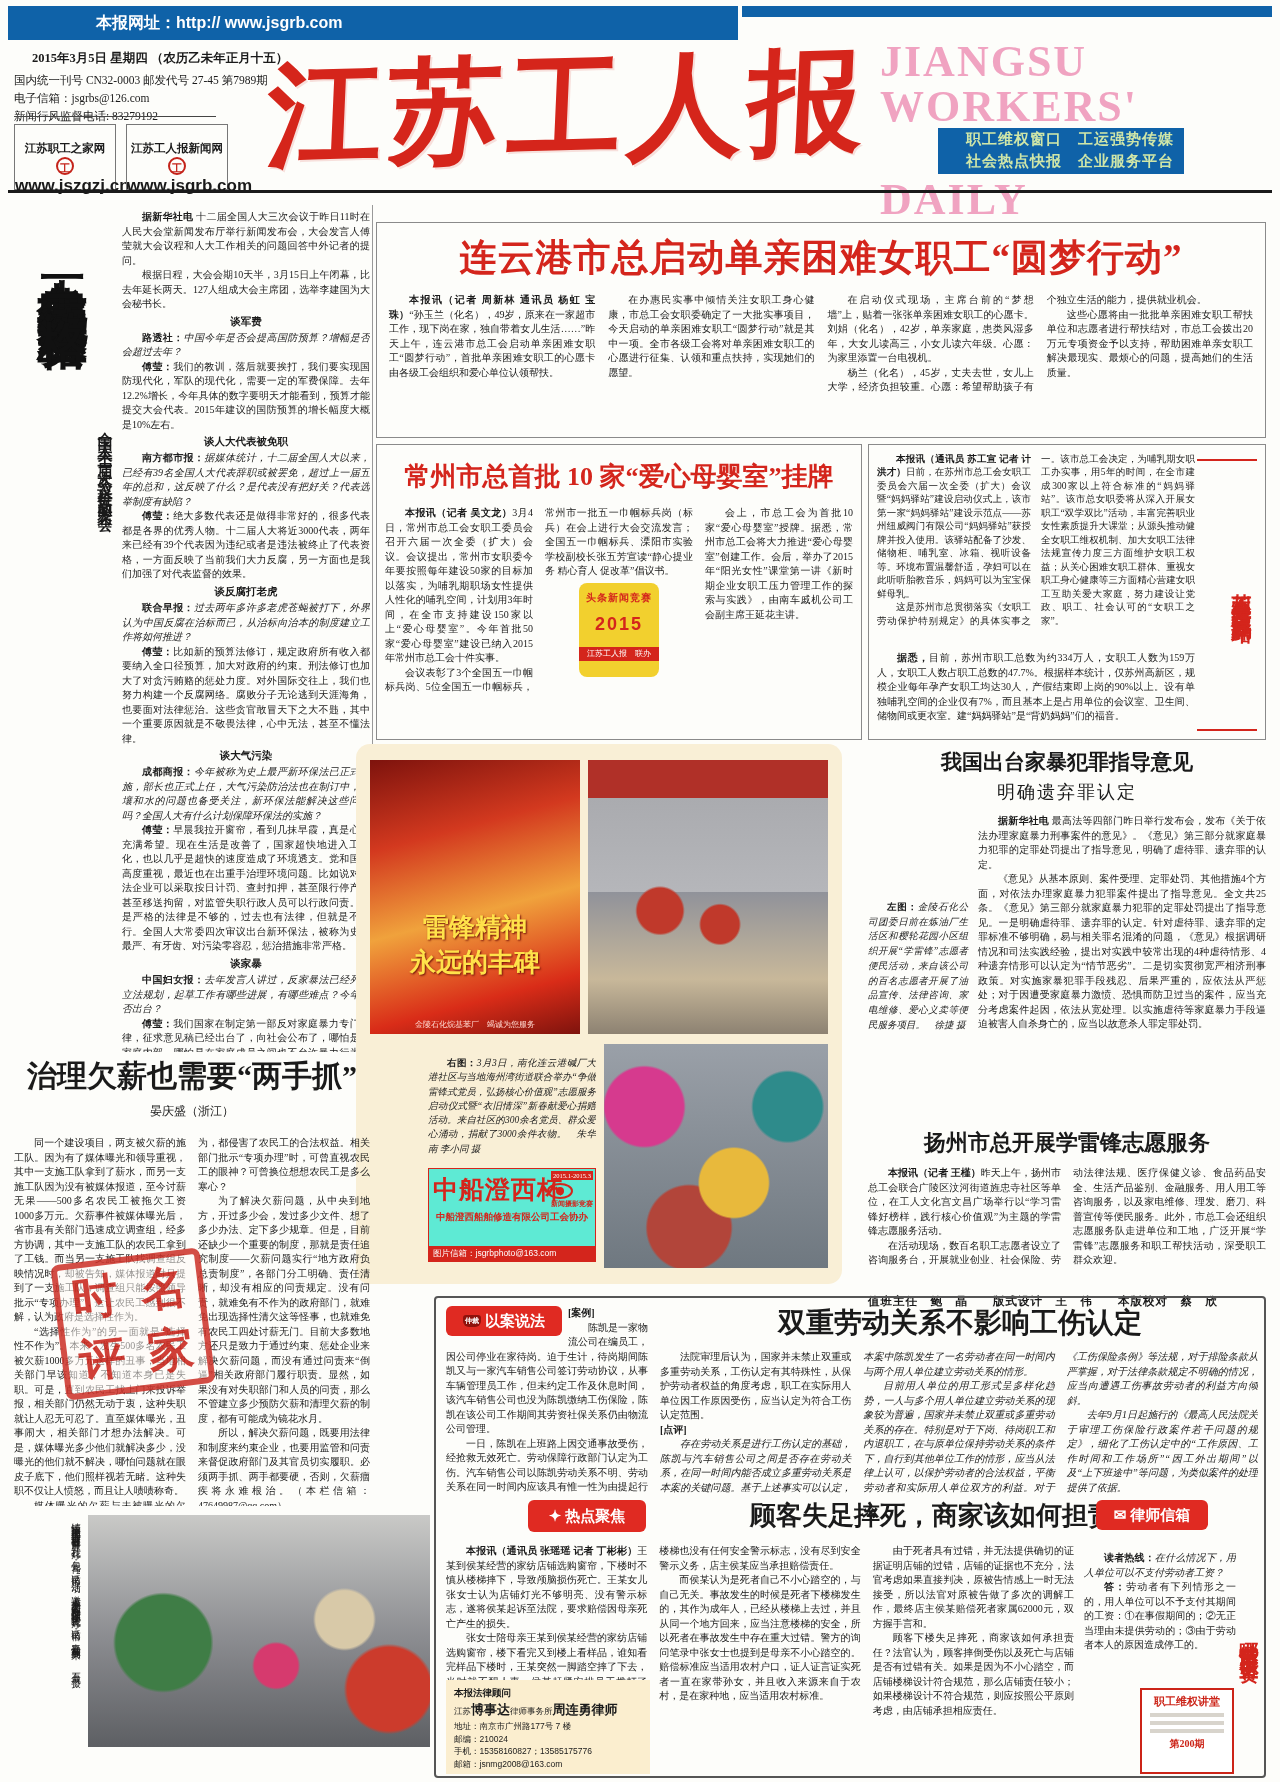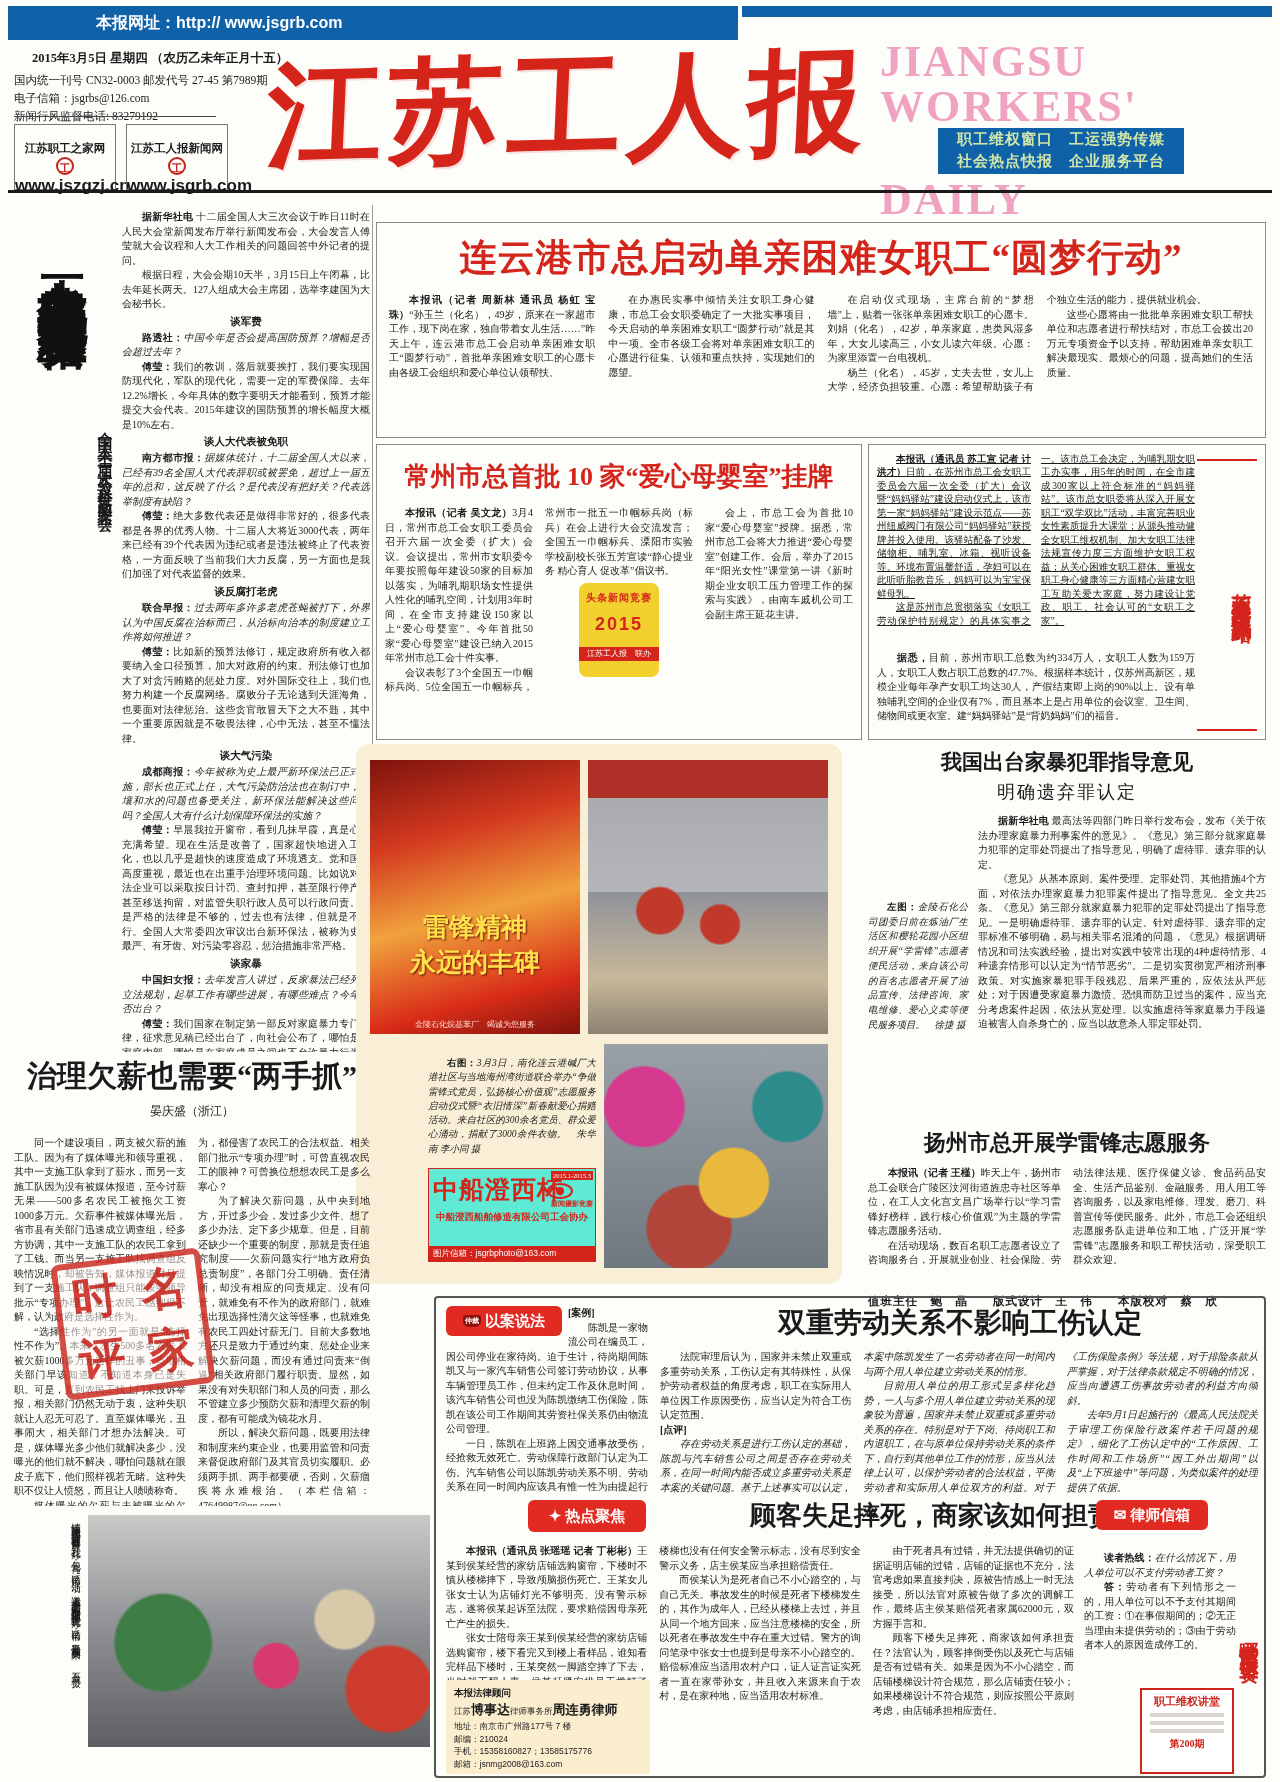--- a/index.html
+++ b/index.html
@@ -19,21 +19,21 @@
   .site-box .t{font-size:11.5px;font-weight:bold;}
   .logo{display:inline-block;width:18px;height:18px;border:2px solid #c4231a;border-radius:50%;
         color:#c4231a;font-size:11px;line-height:18px;font-weight:bold;margin:1px 0;}
   .site-box .u{font-size:17px;font-weight:bold;font-family:"Liberation Sans",sans-serif;}
   .masthead{position:absolute;left:268px;top:34px;width:610px;height:152px;color:#d5251b;
             font-size:114px;font-weight:900;white-space:nowrap;letter-spacing:6px;line-height:150px;
             transform:skewX(-4deg) rotate(-1.5deg);text-shadow:2px 2px 0 #d5251b22;}
   .en-title{position:absolute;left:880px;top:40px;width:330px;color:#f0a3c1;font-weight:bold;
             font-size:44px;line-height:1.02;letter-spacing:2px;}
   .slogan-box{position:absolute;left:938px;top:128px;width:246px;height:46px;background:#0f62a8;
-              color:#cfe6a8;font-size:15px;font-weight:bold;text-align:center;line-height:22px;letter-spacing:1px;}
+              color:#cfe6a8;font-size:15px;font-weight:bold;line-height:22px;letter-spacing:1px;padding-left:28px;}
   .hdr-rule{position:absolute;left:8px;top:190px;width:1264px;border-top:3px solid #1a1a1a;}
   
   .para{margin:0;text-indent:2em;}
   .jtxt{font-size:10px;line-height:1.45;text-align:justify;}
   .para.sec{text-indent:0;text-align:center;font-weight:bold;font-size:10.5px;margin:2px 0;}
   .para.q{font-style:italic;color:#222;}
   .para.kaiti{font-style:italic;}
   .para.label{text-indent:0;font-weight:bold;}
   b{font-weight:bold;font-style:normal;}
   .vert{writing-mode:vertical-rl;}
@@ -53,21 +53,21 @@
   .cols-2{column-count:2;column-gap:12px;}
   .art-cz{position:absolute;left:376px;top:444px;width:486px;height:296px;padding:4px 8px;overflow:hidden;}
   .art-cz .red-head{font-size:26px;margin:10px 0 12px 0;}
   .badge-toutiao{width:80px;height:94px;background:#f2d02e;border-radius:8px;margin:4px auto;
                  text-align:center;font-family:"Liberation Sans",sans-serif;overflow:hidden;}
   .badge-toutiao .arc{color:#d4251c;font-size:10px;font-weight:bold;padding-top:8px;letter-spacing:1px;}
   .badge-toutiao .yr{color:#d4251c;font-size:18px;font-weight:900;letter-spacing:2px;margin-top:6px;}
   .badge-toutiao .ft{margin-top:10px;background:#d4251c;color:#fff;font-size:8px;line-height:14px;}
   .art-sz{position:absolute;left:868px;top:444px;width:398px;height:296px;overflow:hidden;}
   .sz-cols{position:absolute;left:8px;top:8px;width:318px;height:194px;overflow:hidden;}
-  .sz-cols .inner{column-count:2;column-gap:10px;font-size:9.5px;line-height:1.42;text-align:justify;text-decoration:underline;}
+  .sz-cols .inner{column-count:2;column-gap:10px;font-size:9.5px;line-height:1.42;text-align:justify;}
   .sz-vert{position:absolute;right:8px;top:14px;width:60px;height:272px;color:#d4251c;font-weight:900;
            font-size:20px;letter-spacing:2px;line-height:30px;text-align:center;
            border-top:2px solid #d4251c;border-bottom:2px solid #d4251c;}
   .sz-bottom{position:absolute;left:8px;top:206px;width:318px;height:84px;overflow:hidden;}
   
   .panel{position:absolute;left:356px;top:744px;width:486px;height:540px;background:#f9efd6;border-radius:14px;}
   .ph{position:absolute;overflow:hidden;}
   .ph1{left:14px;top:16px;width:210px;height:274px;
        background:linear-gradient(165deg,#7e130d,#d3391f 28%,#f0a23c 55%,#d92c18 82%,#7e130d);}
   .ph1 .t1{margin-top:150px;text-align:center;color:#ffe24a;font-weight:900;font-size:26px;text-shadow:1px 1px 2px #701008;}

